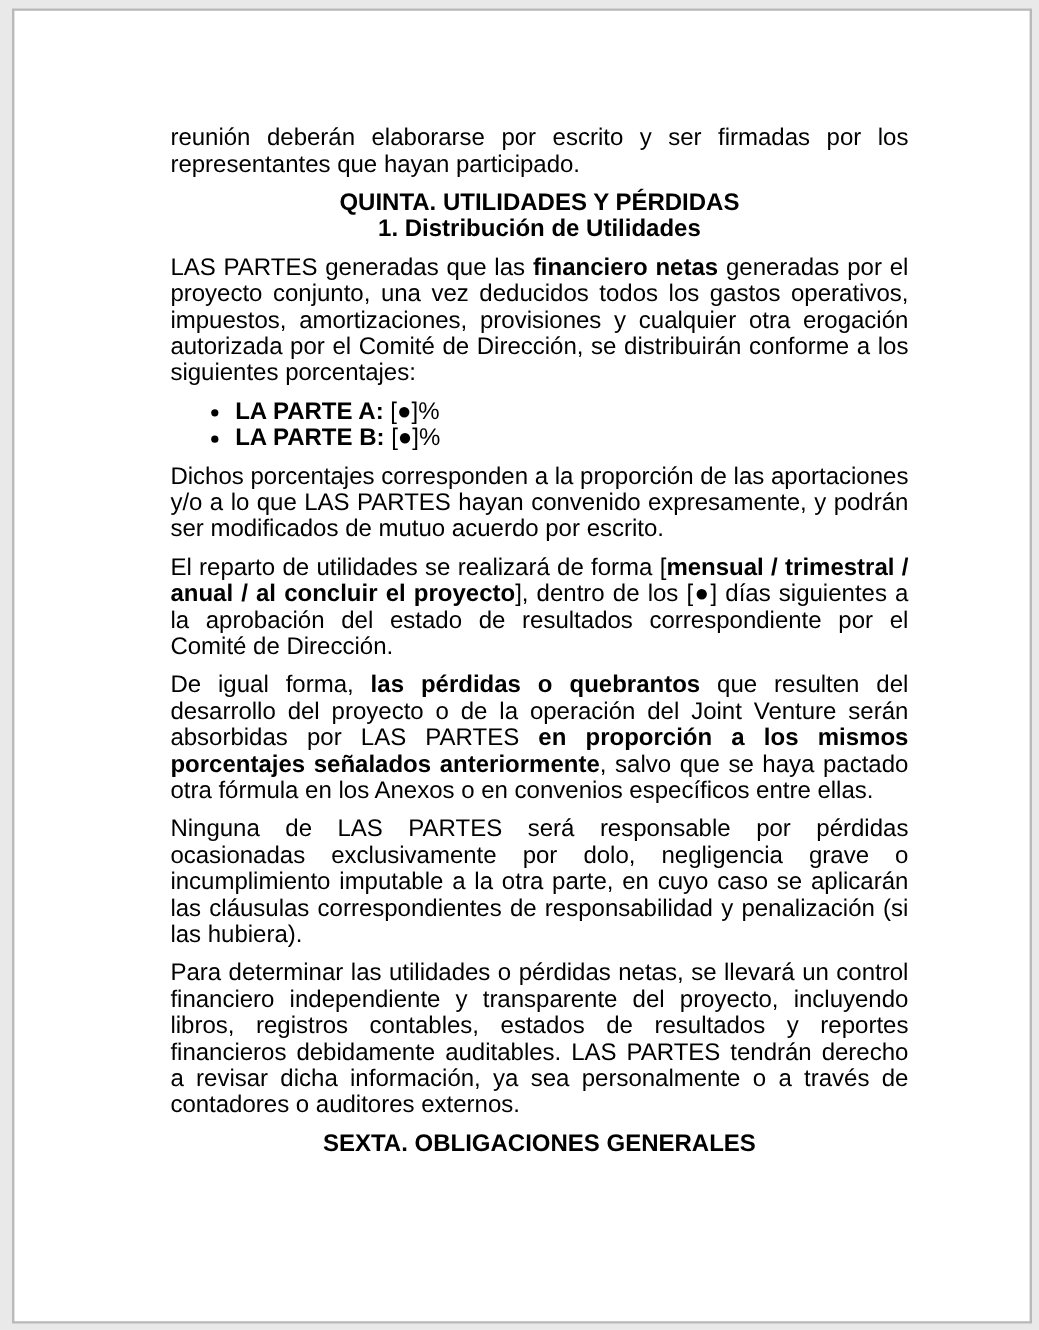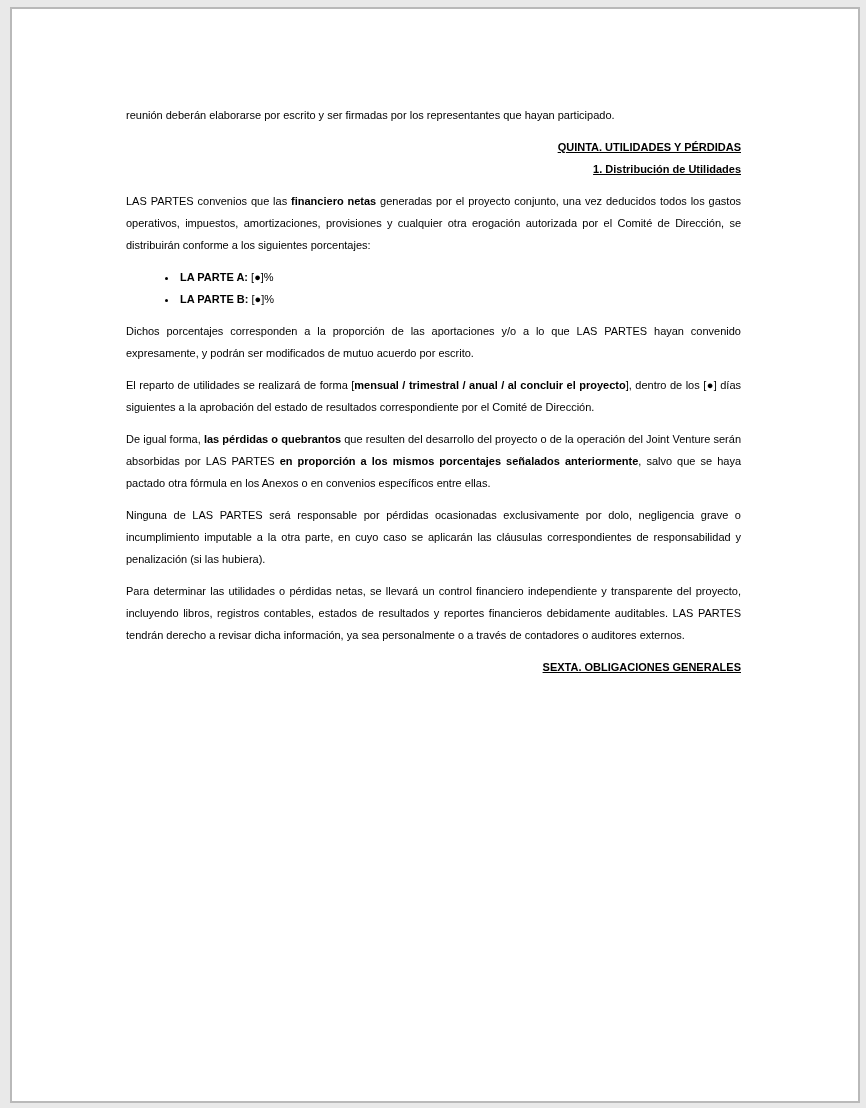--- a/index.html
+++ b/index.html
@@ -20,44 +20,43 @@
     left: 10px;
     top: 7px;
     width: 850px;
     height: 1096px;
     box-sizing: border-box;
     background: #ffffff;
     border: 2px solid #b9b9b9;
   }
   .content {
     position: absolute;
-    left: 114px;
+    left: 130px;
     top: 95px;
     width: 615px;
     font-family: "Liberation Sans", "DejaVu Sans", sans-serif;
-    font-size: 11px;
+    font-size: 20px;
     line-height: 22px;
     color: #000000;
     hyphens: none;
   }
   .content p.block,
   .content div.block,
   .content ul.block {
     margin: 0 0 10px 0;
   }
   .paragraph {
     text-align: justify;
   }
   .paragraph.attach {
     margin-top: -10px; 
   }
   .heading .hline {
-    text-align: right;
+    text-align: center;
     font-weight: 700;
-    text-decoration: underline;
   }
   ul.bullets {
     list-style: disc;
     padding: 0 0 0 52px;
   }
   ul.bullets li {
     line-height: 22px;
     padding-left: 2px;
   }
   .b {
@@ -68,21 +67,21 @@
 <body style="background: rgb(233, 233, 233);">
 
 <div class="viewport" style="background: rgb(233, 233, 233);">
   <div class="paper" style="background: rgb(255, 255, 255); border-color: rgb(185, 185, 185);">
     <div class="content" style="color: rgb(0, 0, 0);">
         <p class="block paragraph"><span>reunión deberán elaborarse por escrito y ser firmadas por los representantes que hayan participado.</span></p>
         <div class="block heading">
           <div class="hline"><span class="b">QUINTA. UTILIDADES Y PÉRDIDAS</span></div>
           <div class="hline"><span class="b">1. Distribución de Utilidades</span></div>
         </div>
-        <p class="block paragraph"><span>LAS PARTES convenios que las </span><span class="b">financiero netas</span><span> generadas por el proyecto conjunto, una vez deducidos todos los gastos operativos, impuestos, amortizaciones, provisiones y cualquier otra erogación autorizada por el Comité de Dirección, se distribuirán conforme a los siguientes porcentajes:</span></p>
+        <p class="block paragraph"><span>LAS PARTES generadas que las </span><span class="b">financiero netas</span><span> generadas por el proyecto conjunto, una vez deducidos todos los gastos operativos, impuestos, amortizaciones, provisiones y cualquier otra erogación autorizada por el Comité de Dirección, se distribuirán conforme a los siguientes porcentajes:</span></p>
         <ul class="block bullets">
           <li><span class="b">LA PARTE A:</span><span> [●]%</span></li>
           <li><span class="b">LA PARTE B:</span><span> [●]%</span></li>
         </ul>
         <p class="block paragraph"><span>Dichos porcentajes corresponden a la proporción de las aportaciones y/o a lo que LAS PARTES hayan convenido expresamente, y podrán ser modificados de mutuo acuerdo por escrito.</span></p>
         <p class="block paragraph"><span>El reparto de utilidades se realizará de forma [</span><span class="b">mensual / trimestral / anual / al concluir el proyecto</span><span>], dentro de los [●] días siguientes a la aprobación del estado de resultados correspondiente por el Comité de Dirección.</span></p>
         <p class="block paragraph"><span>De igual forma, </span><span class="b">las pérdidas o quebrantos</span><span> que resulten del desarrollo del proyecto o de la operación del Joint Venture serán absorbidas por LAS PARTES </span><span class="b">en proporción a los mismos porcentajes señalados anteriormente</span><span>, salvo que se haya pactado otra fórmula en los Anexos o en convenios específicos entre ellas.</span></p>
         <p class="block paragraph"><span>Ninguna de LAS PARTES será responsable por pérdidas ocasionadas exclusivamente por dolo, negligencia grave o incumplimiento imputable a la otra parte, en cuyo caso se aplicarán las cláusulas correspondientes de responsabilidad y penalización (si las hubiera).</span></p>
         <p class="block paragraph"><span>Para determinar las utilidades o pérdidas netas, se llevará un control financiero independiente y transparente del proyecto, incluyendo libros, registros contables, estados de resultados y reportes financieros debidamente auditables. LAS PARTES tendrán derecho a revisar dicha información, ya sea personalmente o a través de contadores o auditores externos.</span></p>
         <div class="block heading">

